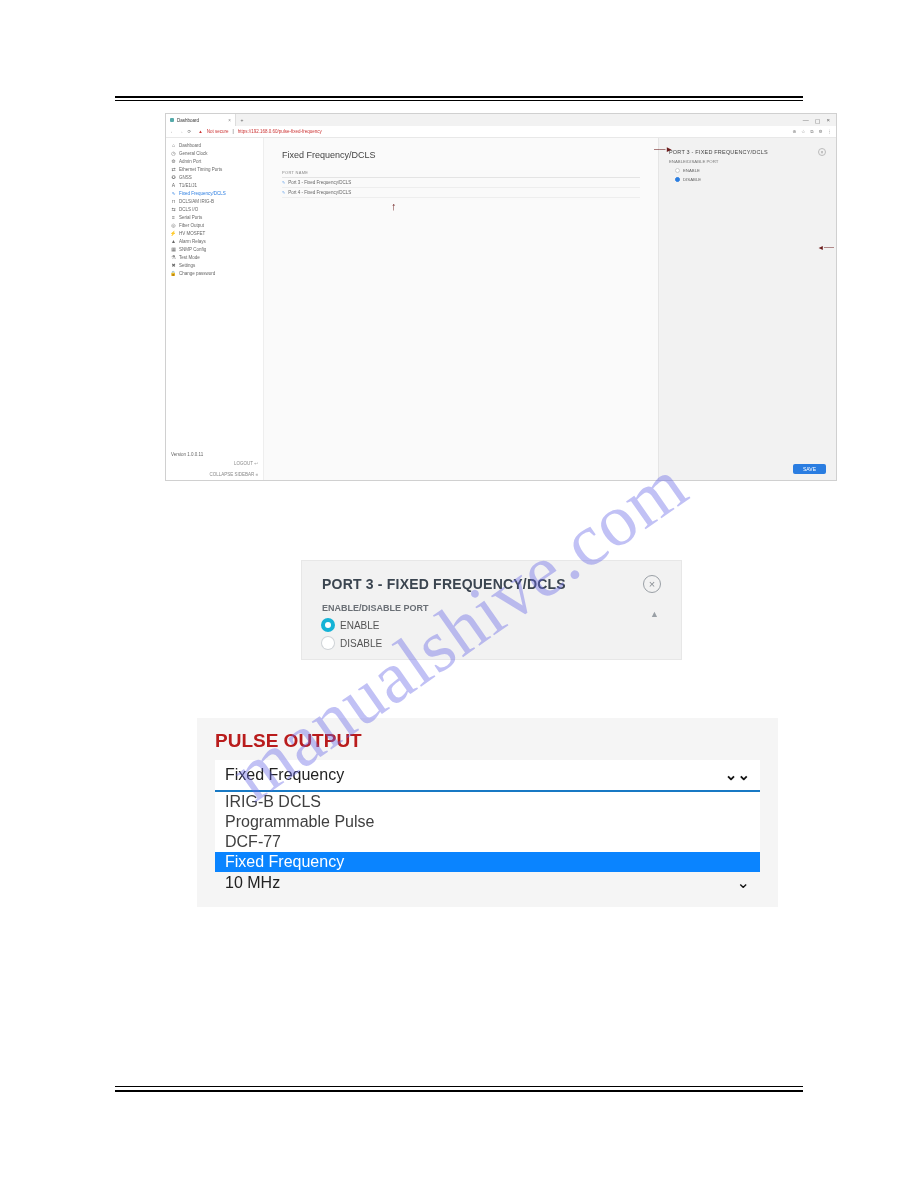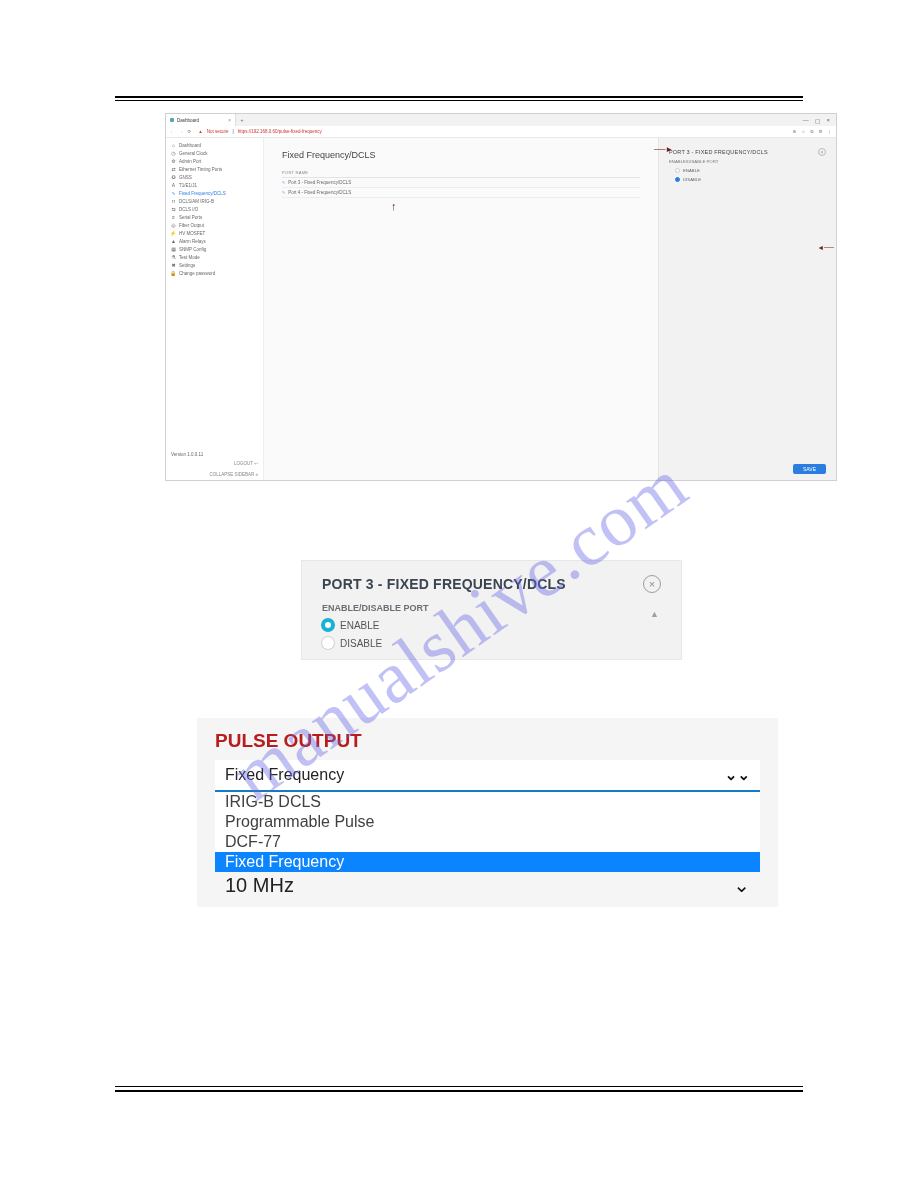--- a/index.html
+++ b/index.html
@@ -154,21 +154,21 @@
       border-bottom: 2px solid #1879c4;
     }
     .fig3 .select .chev { margin-left:auto; font-size:15px; font-weight:900; color:#111;}
     .fig3 .list {
       margin: 0 18px; background:#fff;
       border-top:none;
       font-size:16px;
     }
     .fig3 .list .it { padding: 1px 10px; color:#404040; }
     .fig3 .list .it.hl { background:#0a84ff; color:#fff; }
-    .fig3 .tail { margin:0 18px; color:#222; font-size:20px; display:flex;align-items:center; padding:1px 10px; background:#f5f5f5;}
+    .fig3 .tail { margin:0 18px; color:#222; font-size:16px; display:flex;align-items:center; padding:1px 10px; background:#f5f5f5;}
     .fig3 .tail .dd { margin-left:auto; color:#111;}
   </style>
 </head>
 <body>
 
 <div class="dbl a"></div>
 <div class="dbl b"></div>
 <div class="dbl c"></div>
 <div class="dbl d"></div>
 

